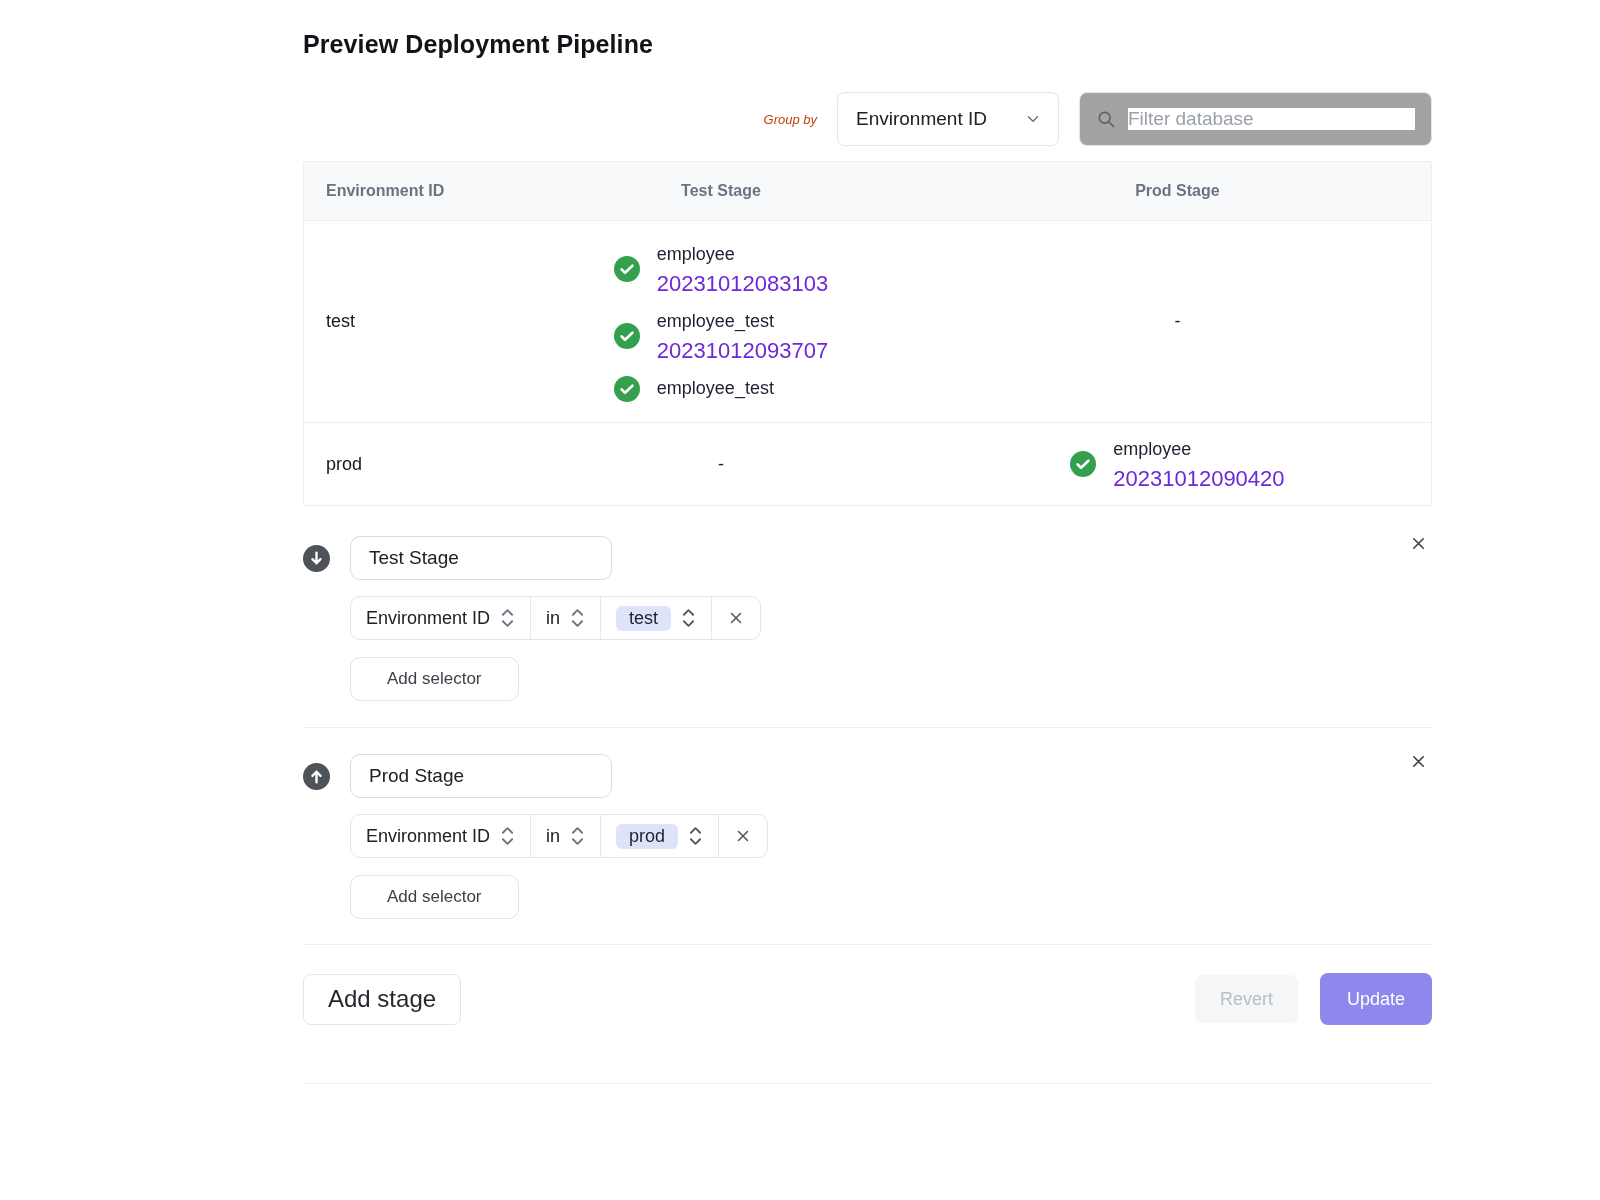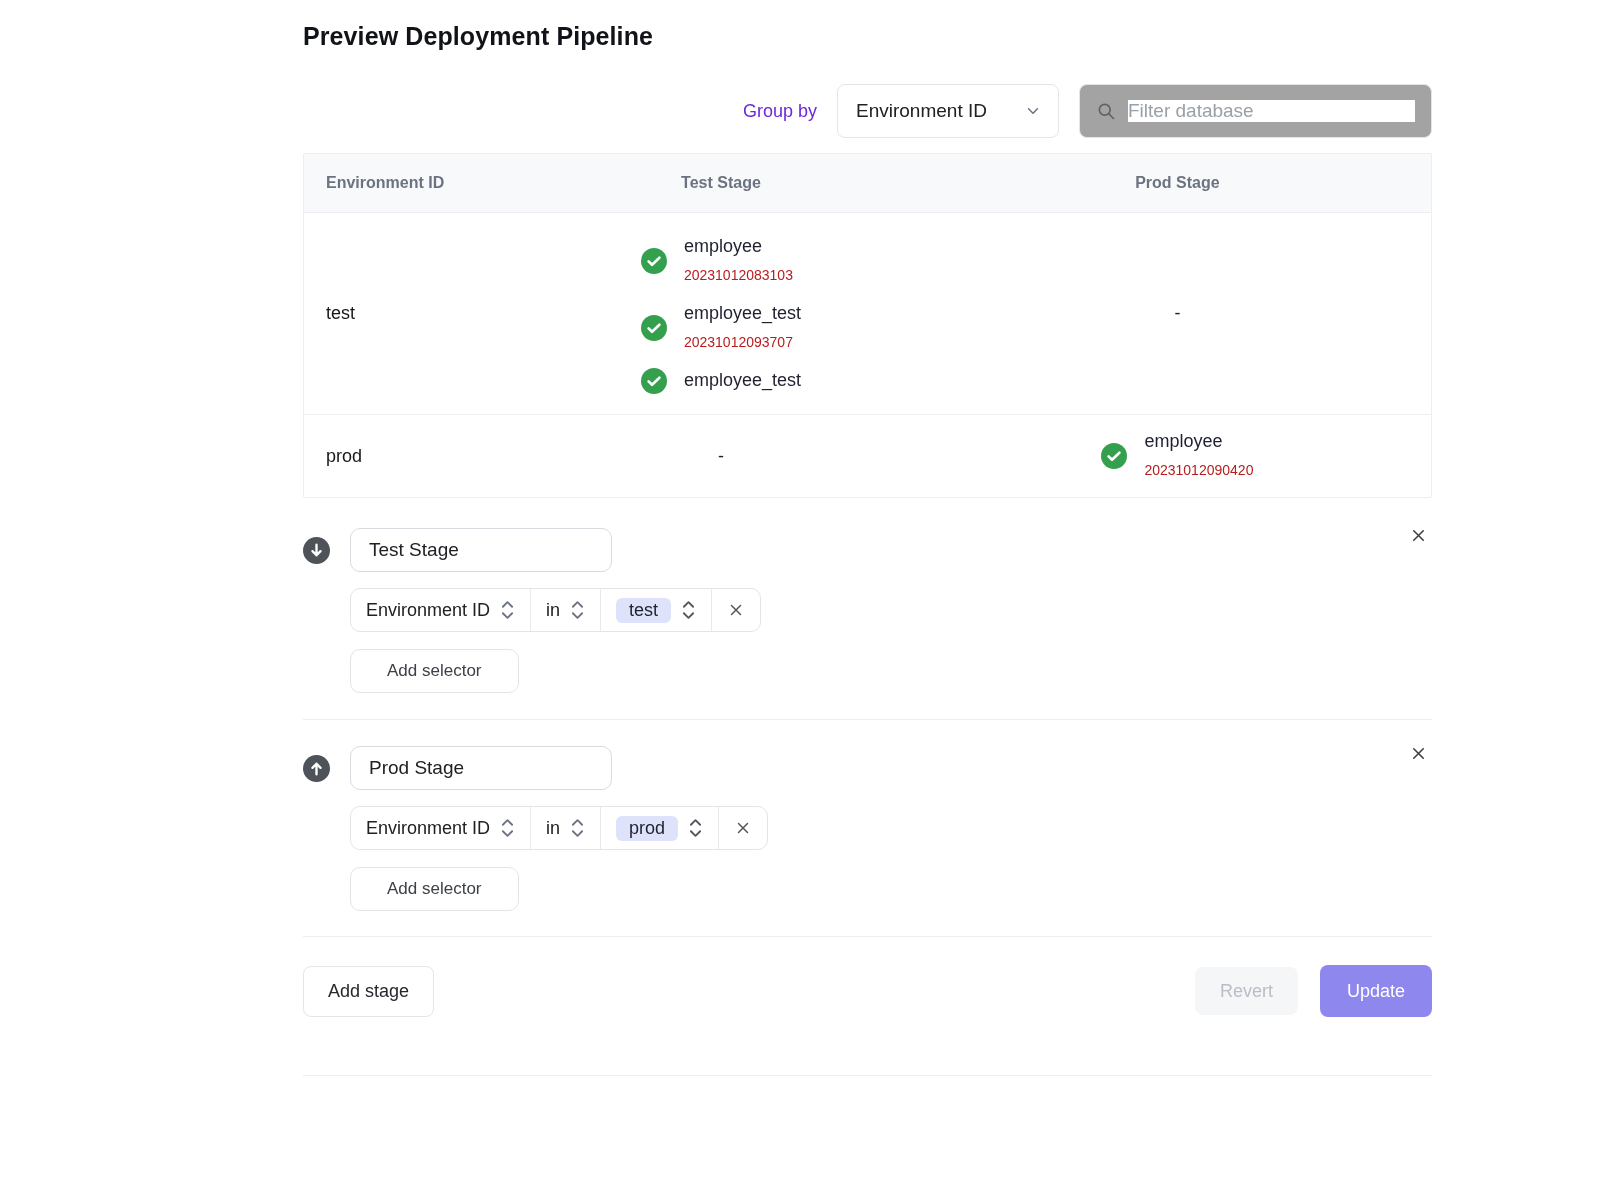--- a/index.html
+++ b/index.html
@@ -4,27 +4,27 @@
 <style>
   * { margin:0; padding:0; box-sizing:border-box; }
   html,body { background:#ffffff; }
   body {
     width:1600px; height:1200px;
     font-family:"Liberation Sans", sans-serif;
     color:#1c1d21;
     overflow:hidden;
   }
   .page { position:relative; width:1600px; height:1200px; }
-  .content { position:absolute; left:303px; top:0; width:1129px; }
+  .content { position:absolute; left:303px; top:8px; width:1129px; }
 
   .page-title { margin-top:22px; font-size:25px; font-weight:700; color:#111318; letter-spacing:.1px; }
 
   
   .toolbar { margin-top:33px; display:flex; justify-content:flex-end; align-items:center; gap:20px; height:54px; }
-  .groupby-label { font-size:18px; color:#6d28d9; }
+  .groupby-label { font-size:13px; color:#c2410c;font-style:italic; }
   .select-box {
     width:222px; height:54px; border:1px solid #e3e5e9; border-radius:8px;
     display:flex; align-items:center; justify-content:space-between;
     padding:0 16px 0 18px; cursor:pointer; background:#fff;
   }
   .select-box .val { font-size:19px; color:#202124; }
   .filter-box {
     width:353px; height:54px; border:1px solid #e3e5e9; border-radius:8px;
     display:flex; align-items:center; gap:12px; padding:0 16px; background:#a3a3a3;
   }
@@ -43,21 +43,21 @@
   .th.c2, .th.c3, .td.c2, .td.c3 { text-align:center; }
   .tbody-row { border-bottom:1px solid #eceef1; }
   .tbody-row:last-child { border-bottom:none; }
   .row-test { height:202px; }
   .row-prod { height:82px; }
   .env-label { font-size:18px; color:#18181b; }
   .dash { font-size:18px; color:#1f2130; }
   .db-list { display:inline-flex; flex-direction:column; gap:9px; text-align:left; vertical-align:middle; }
   .db-item { display:flex; align-items:center; gap:17px; }
   .db-text .db-name { font-size:18px; color:#1f2130; line-height:29px; }
-  .db-text .db-ts { font-size:14px; color:#b91c1c; line-height:29px; }
+  .db-text .db-ts { font-size:22px; color:#6d28d9; line-height:29px; }
   .db-text .db-ts:empty { display:none; }
   .check-badge { width:26px; height:26px; flex:0 0 26px; }
 
   
   .config-title { margin-top:66px; font-size:25px; font-weight:700; color:#111318; }
   .stage-section { padding:0; }
   .stage-section.first { margin-top:30px; padding-bottom:26px; border-bottom:1px solid #eceef1; }
   .stage-section.second { padding-top:26px; padding-bottom:25px; border-bottom:1px solid #eceef1; }
   .stage-head { display:flex; align-items:center; }
   .dir-badge { width:27px; height:27px; flex:0 0 27px; margin-right:20px; }
@@ -80,21 +80,21 @@
   .add-selector {
     margin-left:47px; margin-top:17px; height:44px; padding:0 36px;
     background:#fff; border:1px solid #e2e4e8; border-radius:10px;
     font-size:17px; color:#3c4148; cursor:pointer; font-family:"Liberation Sans", sans-serif;
   }
 
   
   .footer { margin-top:28px; display:flex; align-items:center; }
   .add-stage {
     height:51px; padding:0 24px; background:#fff; border:1px solid #e3e5e9; border-radius:8px;
-    font-size:18px; color:#26282d; cursor:pointer; font-family:"Liberation Sans", sans-serif;
+    font-size:24px; color:#26282d; cursor:pointer; font-family:"Liberation Sans", sans-serif;
   }
   .footer-right { margin-left:auto; display:flex; align-items:center; gap:22px; }
   .revert-btn {
     height:48px; padding:0 25px; background:#f5f6f8; border:none; border-radius:8px;
     font-size:18px; color:#b9bdc6; cursor:default; font-family:"Liberation Sans", sans-serif;
   }
   .update-btn {
     height:52px; padding:0 27px; background:#8e87ee; border:none; border-radius:8px;
     font-size:18px; font-weight:500; color:#ffffff; cursor:pointer; font-family:"Liberation Sans", sans-serif;
   }

